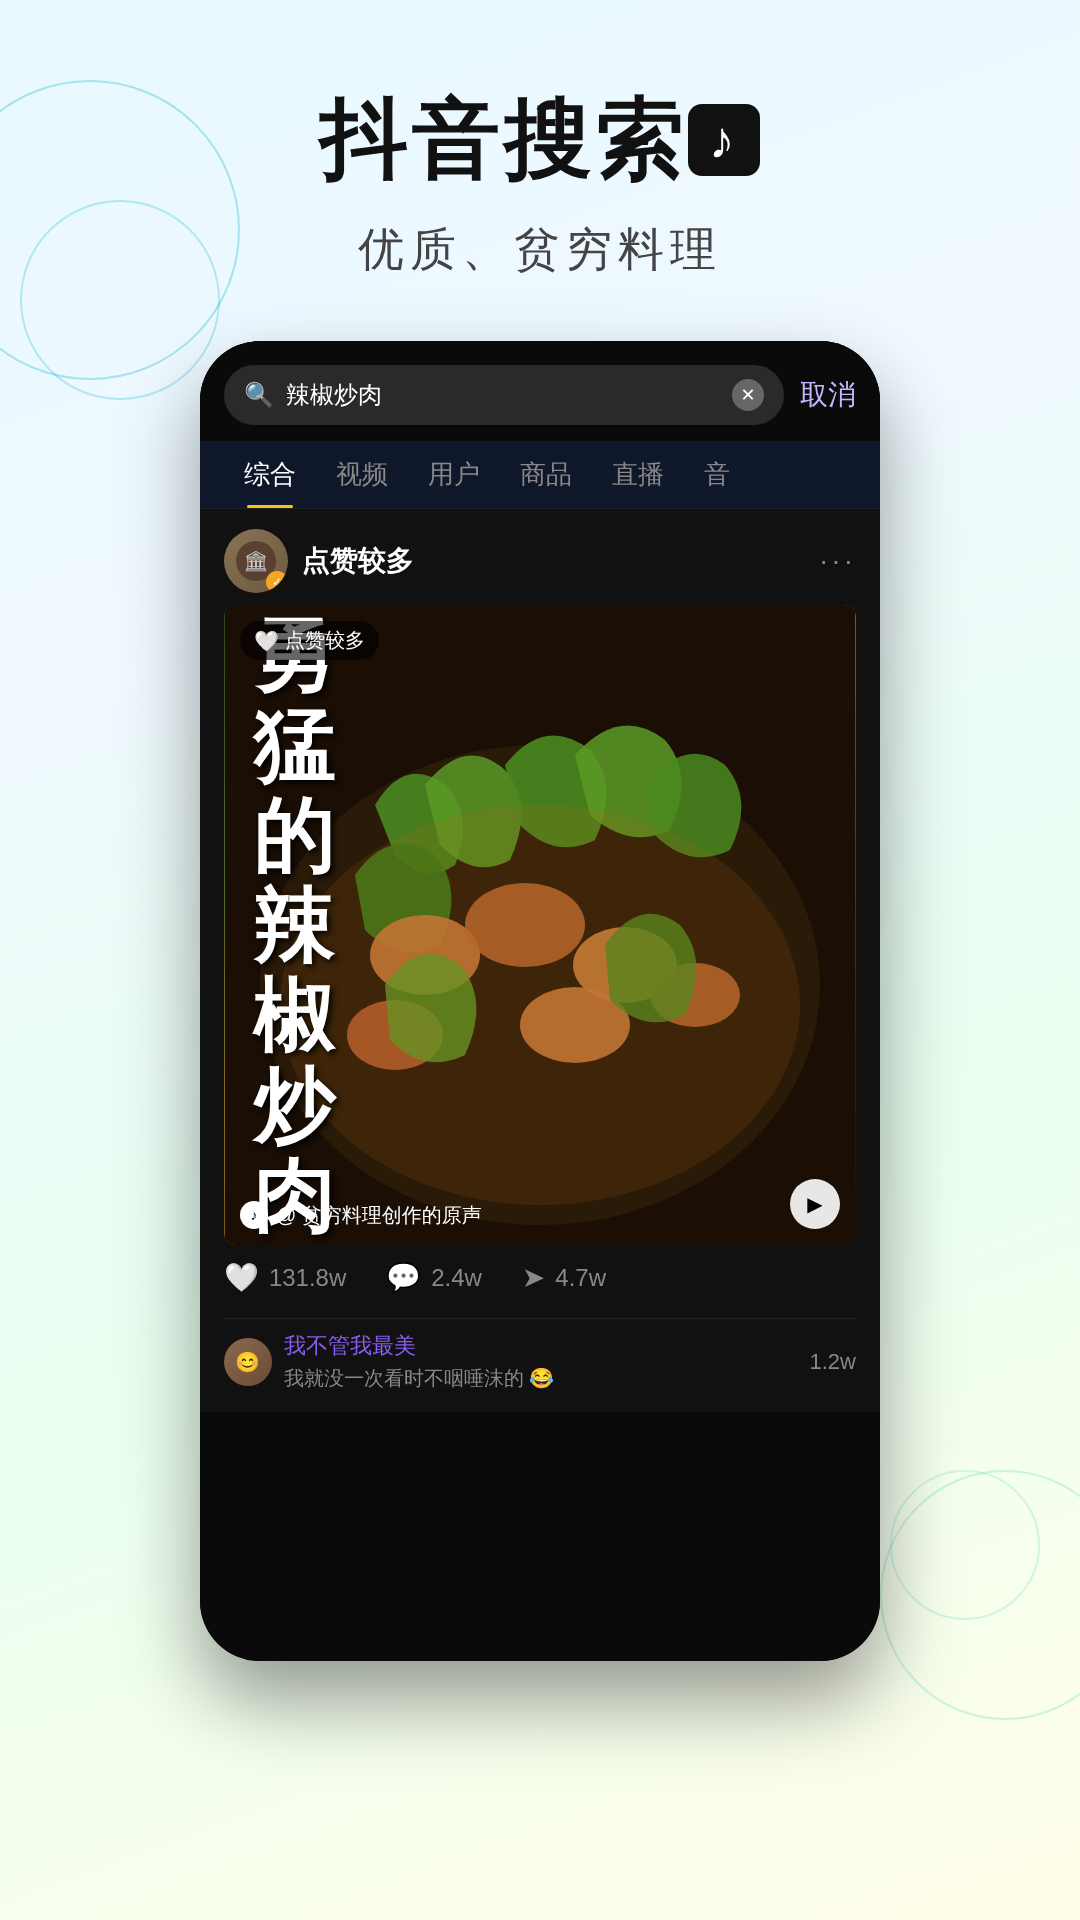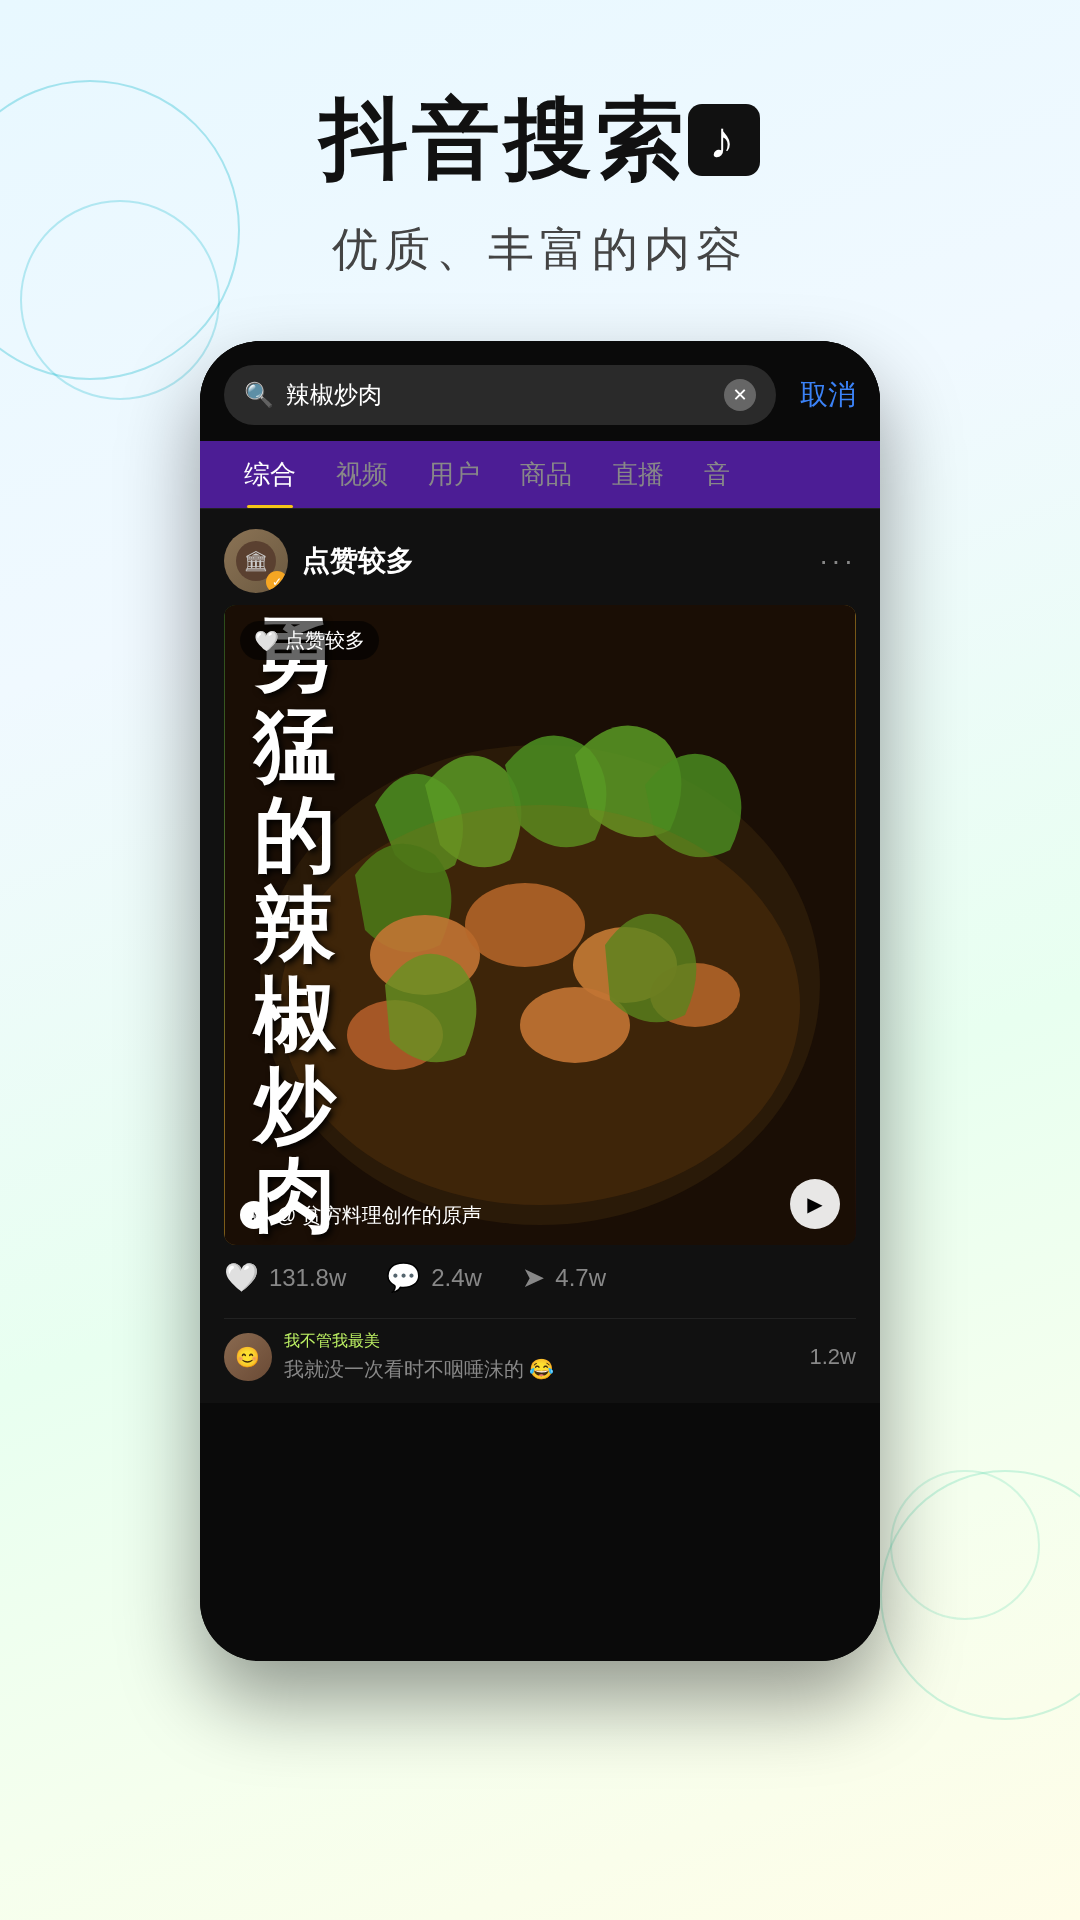--- a/index.html
+++ b/index.html
@@ -137,32 +137,31 @@
       width: 32px; height: 32px;
       background: #666;
       border-radius: 50%;
       display: flex;
       align-items: center;
       justify-content: center;
       color: #fff;
       font-size: 18px;
     }
     .cancel-btn {
-      color: #3b82f6;
+      color: #c4b5fd;
       font-size: 28px;
       white-space: nowrap;
-      margin-left: 8px;
     }
 
     
     .tabs-row {
       display: flex;
       align-items: center;
       padding: 0 24px;
-      background: #4c1d95;
+      background: #0f172a;
       border-bottom: 1px solid #222;
     }
     .tab-item {
       padding: 16px 20px;
       font-size: 26px;
       color: #888;
       position: relative;
     }
     .tab-item.active {
       color: #fff;
@@ -359,21 +358,21 @@
 <div class="bg-circle-3"></div>
 <div class="bg-circle-4"></div>
 
 <div class="header-section">
   <div class="main-title">
     <span>抖音搜索</span>
     <div class="tiktok-logo">
       <span class="tiktok-note">♪</span>
     </div>
   </div>
-  <div class="subtitle">优质、丰富的内容</div>
+  <div class="subtitle">优质、贫穷料理</div>
 </div>
 
 <div class="phone-wrapper">
   <div class="phone">
     <div class="phone-screen">
 
       <div class="search-bar-row">
         <div class="search-input-container">
           <span class="search-icon-phone">🔍</span>
           <span class="search-text-phone">辣椒炒肉</span>
@@ -485,21 +484,21 @@
             <span class="interaction-icon">➤</span>
             <span>4.7w</span>
           </div>
         </div>
 
         <div class="comment-preview">
           <div class="comment-avatar" style="background:linear-gradient(135deg,#8a6a50,#6a4a35);display:flex;align-items:center;justify-content:center;font-size:20px;">
             <span>😊</span>
           </div>
           <div style="flex:1;">
-            <div style="color:#bef264;font-size:16px;">我不管我最美</div>
+            <div style="color:#8b5cf6;font-size:22px;">我不管我最美</div>
             <div style="color:#888;font-size:20px;margin-top:4px;font-family:Liberation Serif, serif;">我就没一次看时不咽唾沫的 😂</div>
           </div>
           <span class="comment-count">1.2w</span>
         </div>
 
       </div>
     </div>
   </div>
 </div>
 

